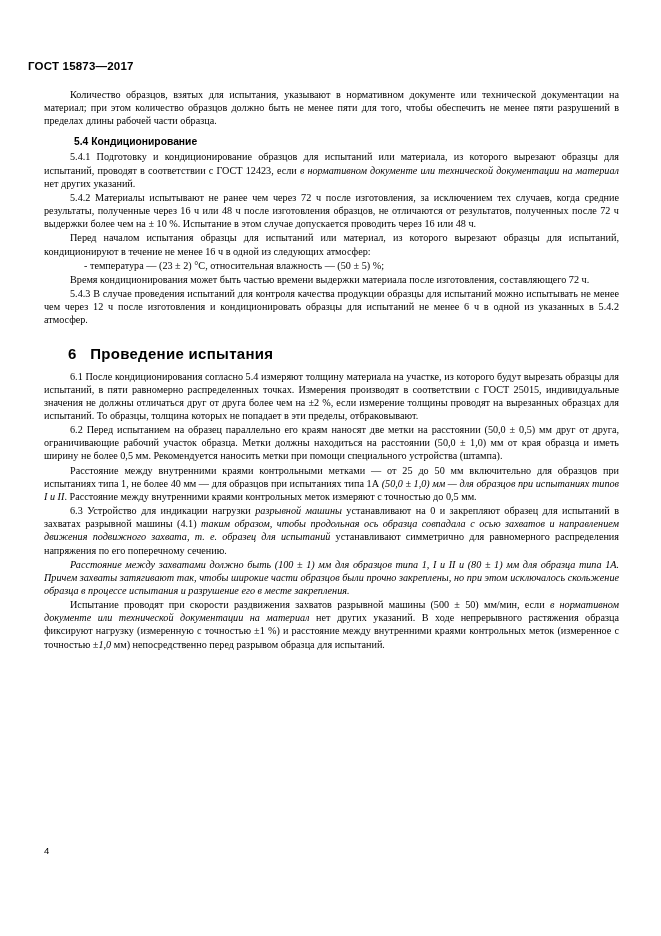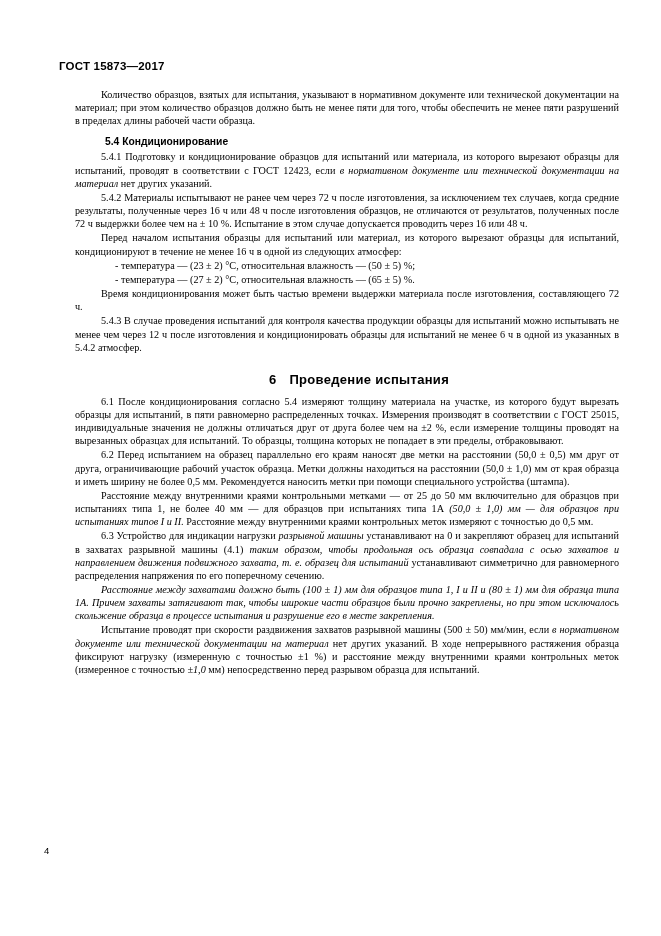--- a/index.html
+++ b/index.html
@@ -13,46 +13,45 @@
     font-family: "Liberation Serif", serif;
     color: #000000;
     position: relative;
     overflow: hidden;
   }
   .page {
     position: relative;
     width: 661px;
     height: 900px;
     box-sizing: border-box;
-    padding: 60px 42px 30px 59px;
+    padding: 60px 42px 30px 28px;
     border-radius: 9px;
   }
   .doc-header {
     font-family: "Liberation Sans", sans-serif;
     font-weight: bold;
     font-size: 11.5px;
     letter-spacing: 0.2px;
     margin: 0 0 16px 0;
   }
   .content {
     width: 100%;
   }
   h3.section-head {
     font-family: "Liberation Sans", sans-serif;
     font-weight: bold;
     font-size: 10.3px;
     margin: 9px 0 3px 0;
     padding-left: 46px;
   }
   h3.section-head.major {
-    font-size: 13px;
+    font-size: 15px;
     padding-left: 40px;
     margin: 18px 0 8px 0;
     letter-spacing: 0.3px;
-    text-align: center;
   }
   h3.section-head.major .num {
     margin-right: 9px;
   }
   p {
     margin: 0 0 0 16px;
     font-size: 10.2px;
     line-height: 1.29;
     text-align: justify;
     text-indent: 26px;
@@ -91,21 +90,20 @@
     <h3 class="section-head">
       <span class="num">5.4</span>
       <span>Кондиционирование</span>
     </h3>
 
     <p><span>5.4.1   Подготовку и кондиционирование образцов для испытаний или материала, из которого выре­зают образцы для испытаний, проводят в соответствии с ГОСТ 12423, если </span><i>в нормативном документе или технической документации на материал</i><span> нет других указаний.</span></p>
 
     <p>5.4.2   Материалы испытывают не ранее чем через 72 ч после изготовления, за исключением тех случаев, когда средние результаты, полученные через 16 ч или 48 ч после изготовления образцов, не отличаются от результатов, полученных после 72 ч выдержки более чем на ± 10 %. Испытание в этом случае допускается проводить через 16 или 48 ч.</p>
     <p>Перед началом испытания образцы для испытаний или материал, из которого вырезают образцы для испытаний, кондиционируют в течение не менее 16 ч в одной из следующих атмосфер:</p>
     <p class="dash">-   температура — (23 ± 2) °С, относительная влажность — (50 ± 5) %;</p>
-    <p class="dash">-   температура — (27 ± 2) °С, относительная влажность — (65 ± 5) %.</p>
     <p>Время кондиционирования может быть частью времени выдержки материала после изготовления, составляющего 72 ч.</p>
     <p>5.4.3   В случае проведения испытаний для контроля качества продукции образцы для испытаний можно испытывать не менее чем через 12 ч после изготовления и кондиционировать образцы для испытаний не менее 6 ч в одной из указанных в 5.4.2 атмосфер.</p>
 
     <h3 class="section-head major">
       <span class="num">6</span>
       <span>Проведение испытания</span>
     </h3>
 
     <p>6.1   После кондиционирования согласно 5.4 измеряют толщину материала на участке, из которого будут вырезать образцы для испытаний, в пяти равномерно распределенных точках. Измерения произ­водят в соответствии с ГОСТ 25015, индивидуальные значения не должны отличаться друг от друга более чем на ±2 %, если измерение толщины проводят на вырезанных образцах для испытаний. То образцы, толщина которых не попадает в эти пределы, отбраковывают.</p>
     <p>6.2   Перед испытанием на образец параллельно его краям наносят две метки на расстоянии (50,0 ± 0,5) мм друг от друга, ограничивающие рабочий участок образца. Метки должны находиться на расстоянии (50,0 ± 1,0) мм от края образца и иметь ширину не более 0,5 мм. Рекомендуется наносить метки при помощи специального устройства (штампа).</p>

